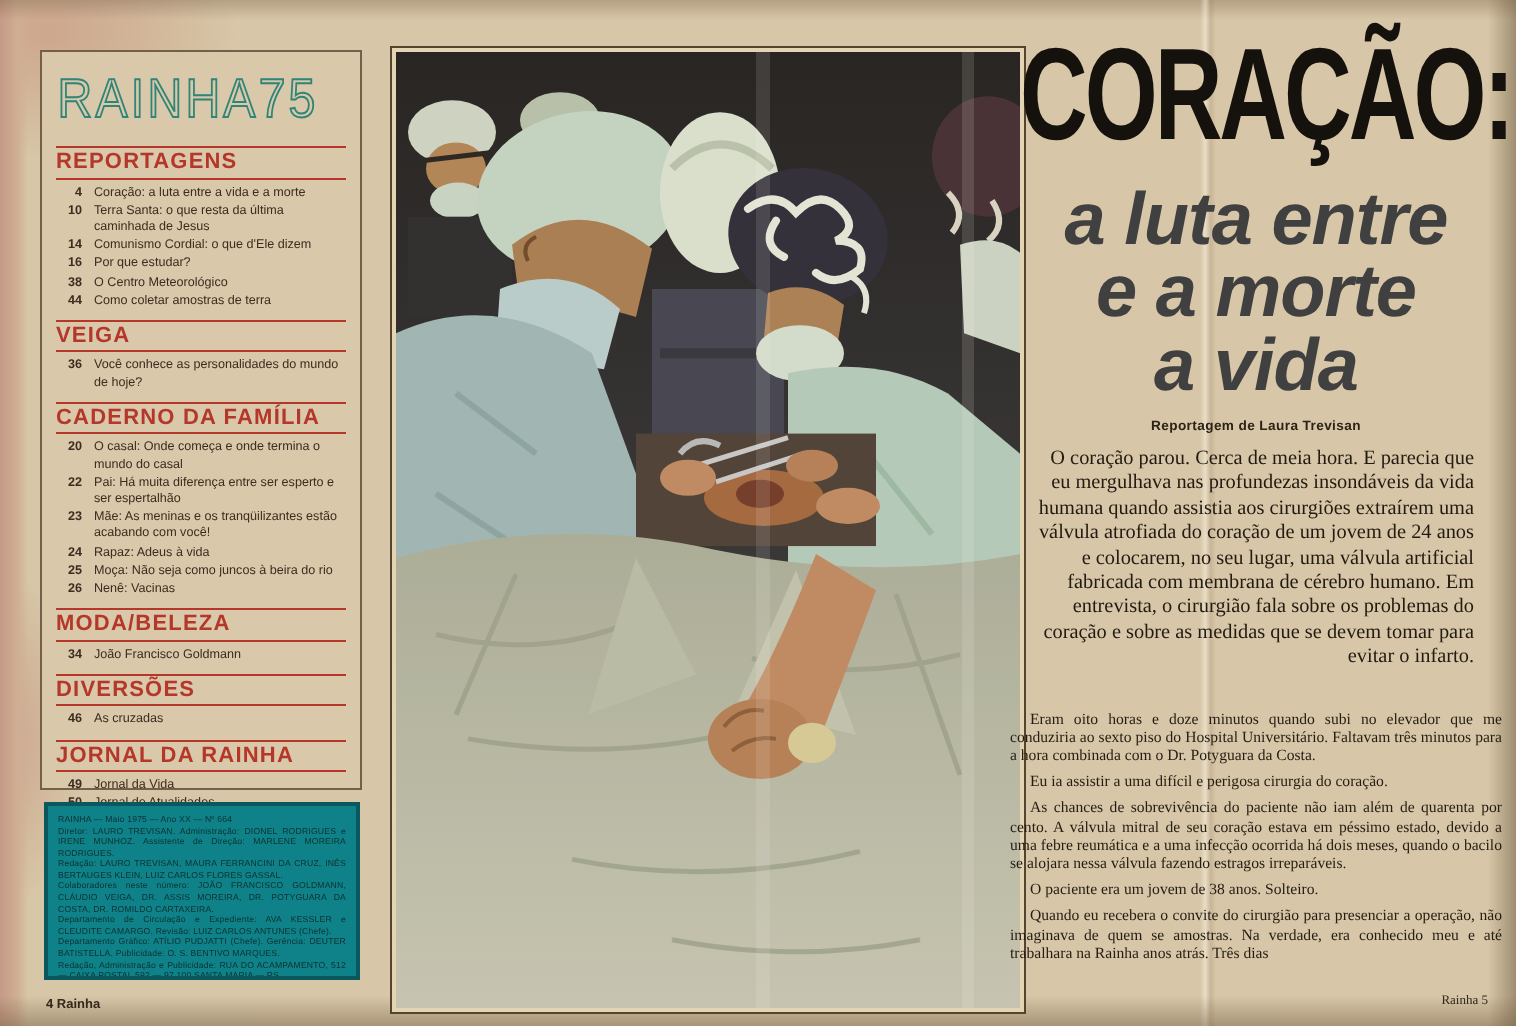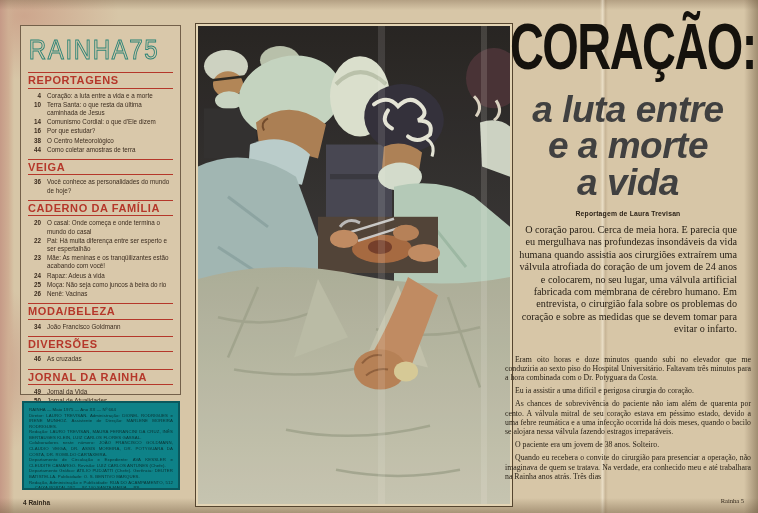--- a/index.html
+++ b/index.html
@@ -338,19 +338,19 @@
       <div>e a morte</div>
       <div>a vida</div>
     </div>
     <div class="byline">Reportagem de Laura Trevisan</div>
     <div class="lead">O coração parou. Cerca de meia hora. E parecia que eu mergulhava nas profundezas insondáveis da vida humana quando assistia aos cirurgiões extraírem uma válvula atrofiada do coração de um jovem de 24 anos e colocarem, no seu lugar, uma válvula artificial fabricada com membrana de cérebro humano. Em entrevista, o cirurgião fala sobre os problemas do coração e sobre as medidas que se devem tomar para evitar o infarto.</div>
     <div class="body-text">
         <p>Eram oito horas e doze minutos quando subi no elevador que me conduziria ao sexto piso do Hospital Universitário. Faltavam três minutos para a hora combinada com o Dr. Potyguara da Costa.</p>
         <p>Eu ia assistir a uma difícil e perigosa cirurgia do coração.</p>
         <p>As chances de sobrevivência do paciente não iam além de quarenta por cento. A válvula mitral de seu coração estava em péssimo estado, devido a uma febre reumática e a uma infecção ocorrida há dois meses, quando o bacilo se alojara nessa válvula fazendo estragos irreparáveis.</p>
         <p>O paciente era um jovem de 38 anos. Solteiro.</p>
-        <p>Quando eu recebera o convite do cirurgião para presenciar a operação, não imaginava de quem se tratava. Na verdade, era conhecido meu e até trabalhara na Rainha anos atrás. Três dias</p>
+        <p>Quando eu recebera o convite do cirurgião para presenciar a operação, não imaginava de quem se amostras. Na verdade, era conhecido meu e até trabalhara na Rainha anos atrás. Três dias</p>
       </div>
   </div>
 
   <div class="footer-right">Rainha 5</div>
 
 </div>
 
 </body></html>

